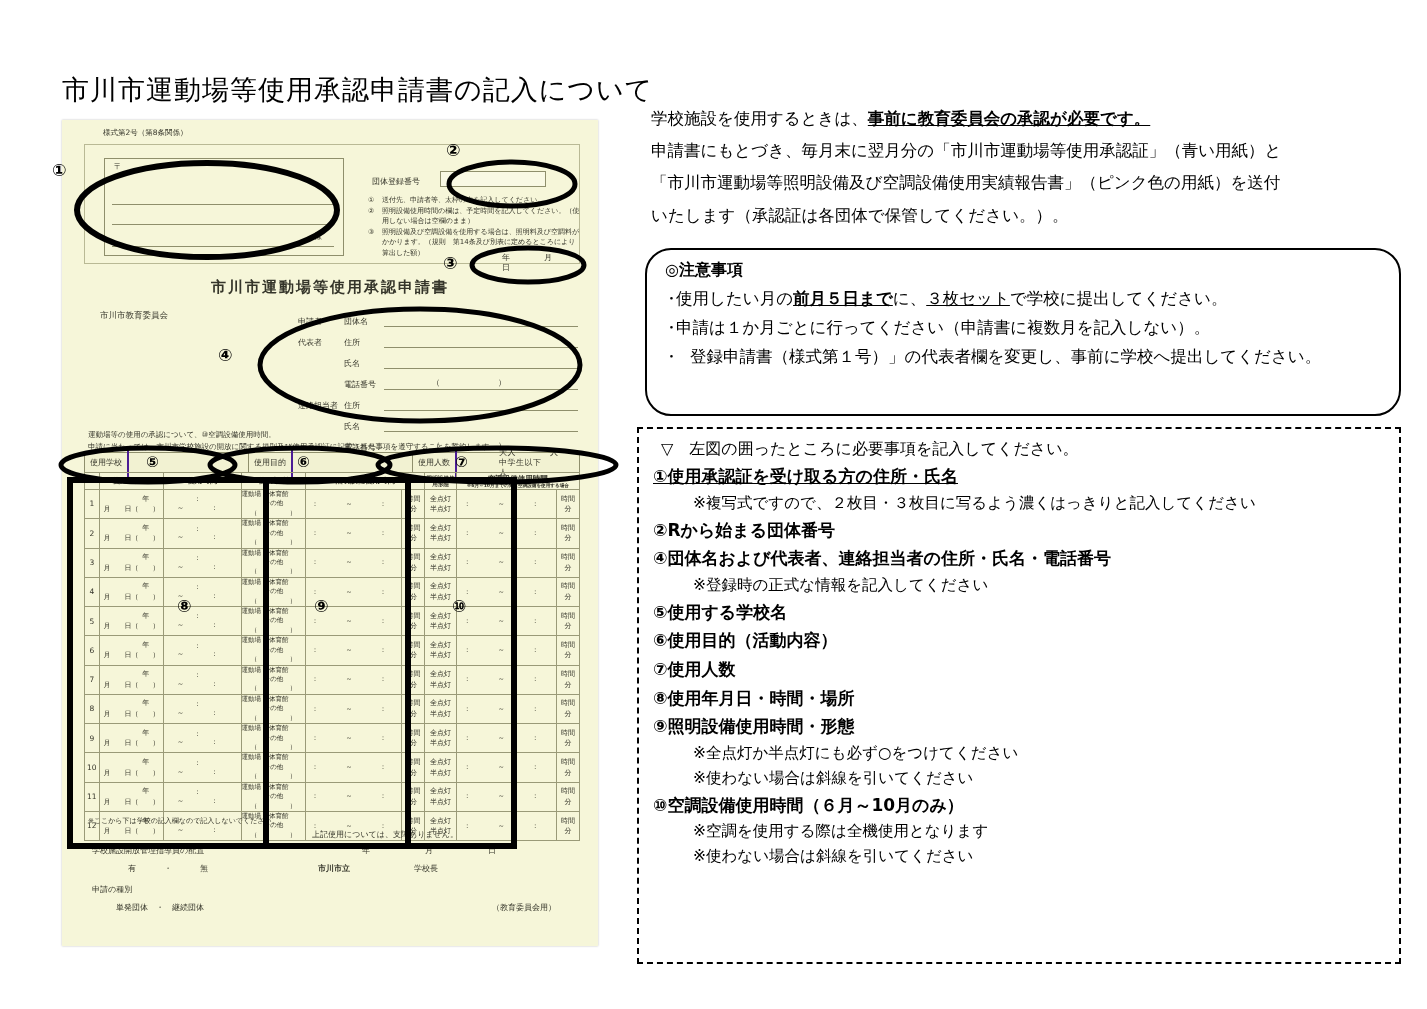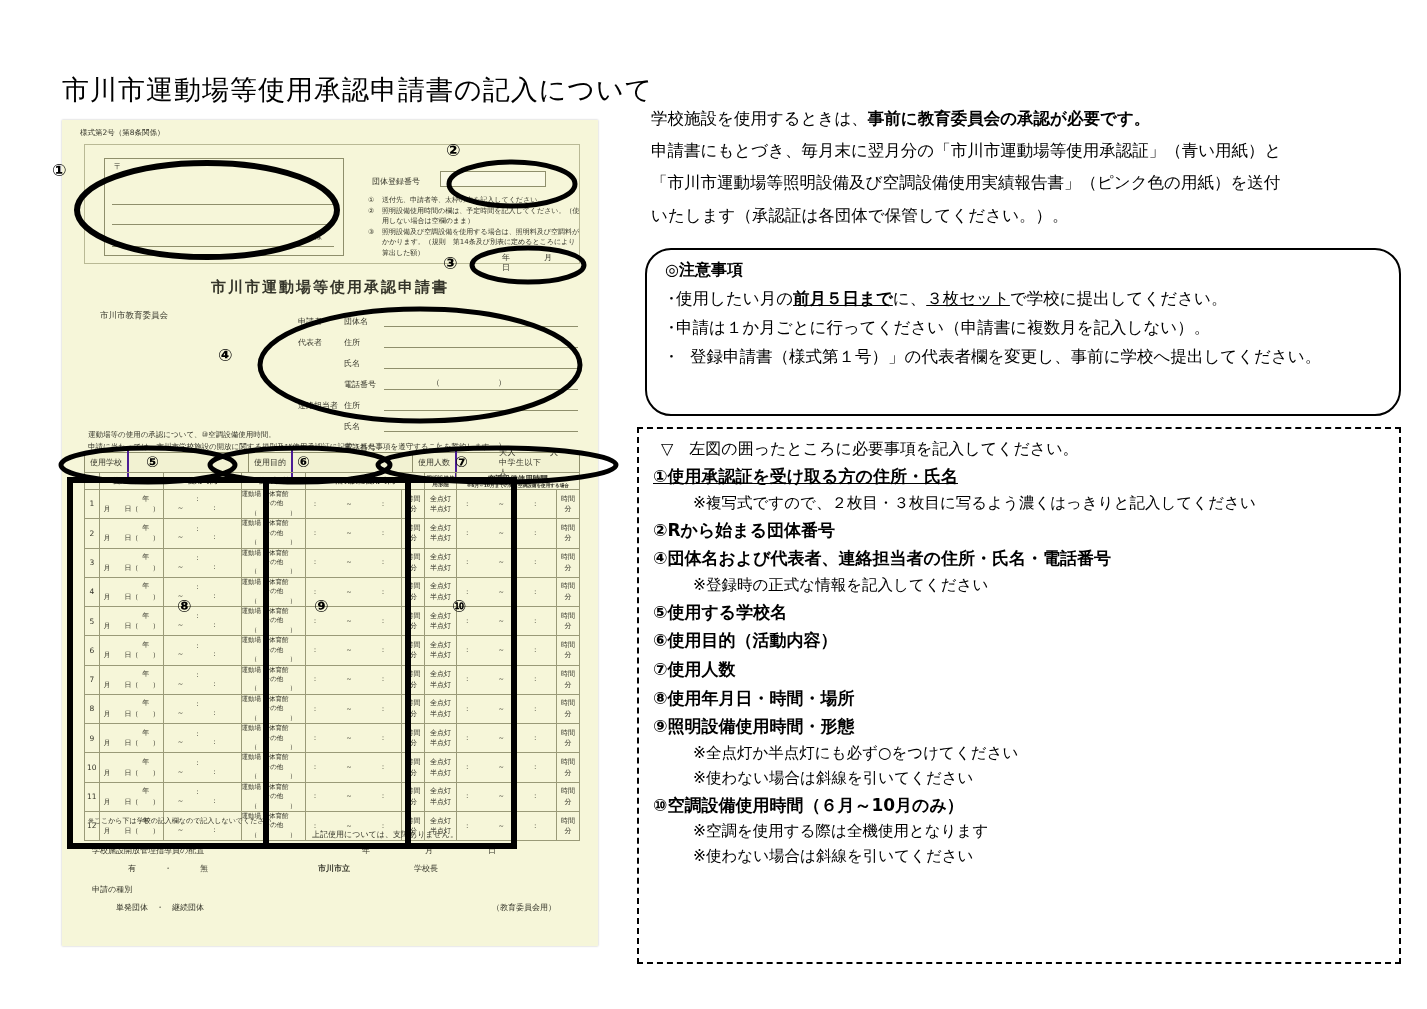--- a/index.html
+++ b/index.html
@@ -24,21 +24,21 @@
   #form-scan {
     position: absolute; left: 62px; top: 120px;
     width: 536px; height: 826px;
     background: #f6f6d9;
     box-shadow: 0 0 2px rgba(0,0,0,.25);
     font-size: 7.5px; line-height: 1.25;
     color: #35352a;
     overflow: hidden;
   }
   .fm { position: absolute; }
-  #form-code { left: 18px; top: 8px; font-size: 7.5px; }
+  #form-code { left: 41px; top: 8px; font-size: 7.5px; }
 
   
   #outer-frame {
     left: 22px; top: 24px; width: 496px; height: 120px;
     border: 1px solid #b9b995;
   }
   
   #addressee-box {
     left: 42px; top: 38px; width: 240px; height: 98px;
     border: 1px solid #8f8f6c;
@@ -142,21 +142,21 @@
     font-family: "DejaVu Sans", sans-serif;
     line-height: 1;
   }
   .cnum.small { font-size: 15px; }
 
   
   #intro {
     position: absolute; left: 651px; top: 103px; width: 756px;
     font-size: 16.5px; line-height: 1.95;
   }
-  #intro .em { font-weight: 700; }
+  #intro .em { font-weight: 700; text-decoration: underline; }
 
   #notice-box {
     position: absolute; left: 645px; top: 248px; width: 756px; height: 168px;
     border: 2px solid #000; border-radius: 26px;
     padding: 8px 16px 0 16px;
   }
   #notice-title { font-size: 16px; font-weight: 700; margin: 2px 0 4px 2px; }
   .nb-item { font-size: 16.5px; line-height: 1.75; display: flex; }
   .nb-dot { width: 13px; flex: none; }
   .nb-txt { flex: 1; }

